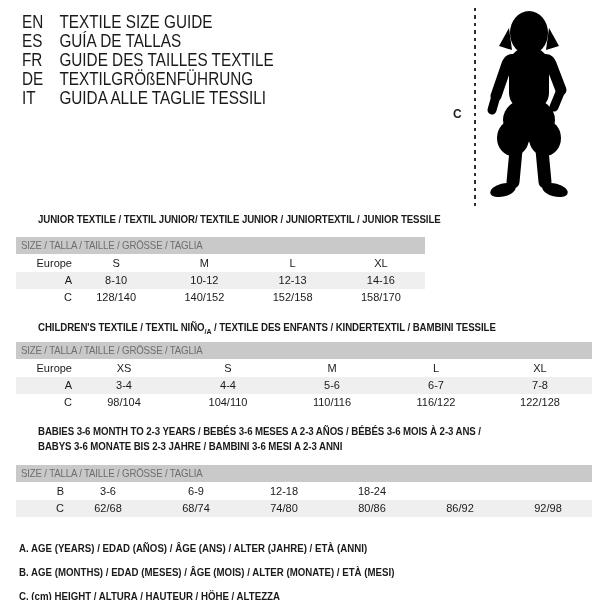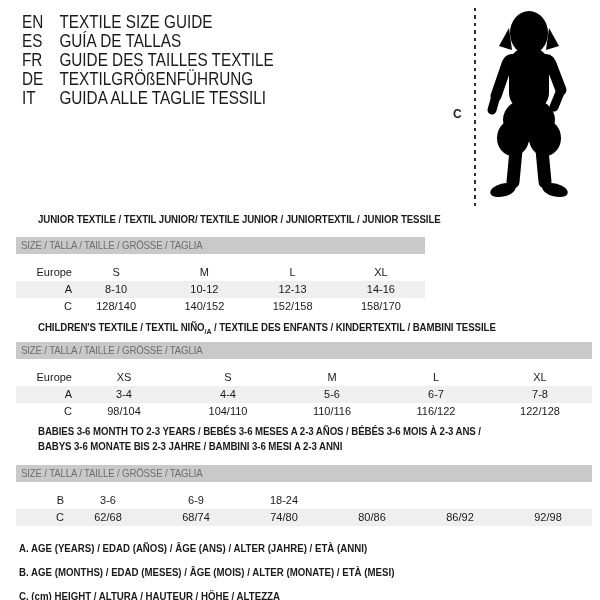--- a/index.html
+++ b/index.html
@@ -21,21 +21,21 @@
   #height-label{position:absolute;left:453px;top:107px;font-size:12px;font-weight:600;color:#222;}
   #baby-svg{position:absolute;left:486px;top:8px;}
 
   
   .sec-heading{position:absolute;left:7px;font-size:11px;font-weight:700;line-height:15px;letter-spacing:-0.1px;margin-left:31px;}
   .sub-a{font-size:8px;position:relative;top:2.5px;}
 
   
   .sizetable{position:absolute;left:16px;}
   .size-bar{height:17px;line-height:17px;background:#c9c9c9;color:#6e6e6e;
-    font-size:11px;letter-spacing:-0.2px;padding-left:5px;margin-bottom:10px;}
+    font-size:11px;letter-spacing:-0.2px;padding-left:5px;margin-bottom:1px;}
   .trow{display:grid;height:17px;line-height:17px;font-size:11px;}
   .rows .trow:nth-child(even){background:#efefef;}
   .cols5{grid-template-columns:56px repeat(4,1fr);}
   .cols6{grid-template-columns:56px repeat(5,1fr);}
   .cols7{grid-template-columns:48px repeat(6,1fr);}
   .cell{text-align:center;}
   .cell.label{text-align:right;padding-left:5px;}
 
   
   #footnotes{position:absolute;left:19px;top:533px;}
@@ -146,20 +146,21 @@
     <span class="condensed">BABIES 3-6 MONTH TO 2-3 YEARS / BEBÉS 3-6 MESES A 2-3 AÑOS / BÉBÉS 3-6 MOIS À 2-3 ANS /</span><br>
     <span class="condensed">BABYS 3-6 MONATE BIS 2-3 JAHRE / BAMBINI 3-6 MESI A 2-3 ANNI</span>
   </div>
   <div class="sizetable" style="top:465px;width:576px;">
     <div class="size-bar"><span class="condensed">SIZE / TALLA / TAILLE / GRÖSSE / TAGLIA</span></div>
     <div class="rows">
       <div class="trow cols7">
         <div class="cell label">B</div>
         <div class="cell">3-6</div>
         <div class="cell">6-9</div>
+        <div class="cell">12-18</div>
         <div class="cell">18-24</div>
       </div>
       <div class="trow cols7">
         <div class="cell label">C</div>
         <div class="cell">62/68</div>
         <div class="cell">68/74</div>
         <div class="cell">74/80</div>
         <div class="cell">80/86</div>
         <div class="cell">86/92</div>
         <div class="cell">92/98</div>

